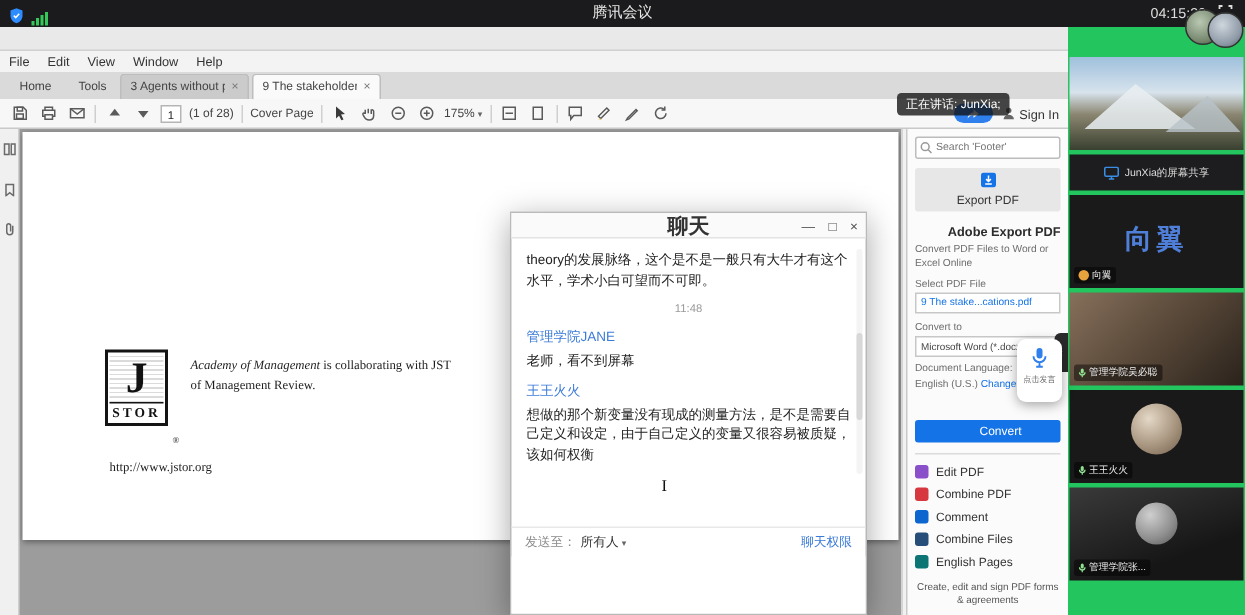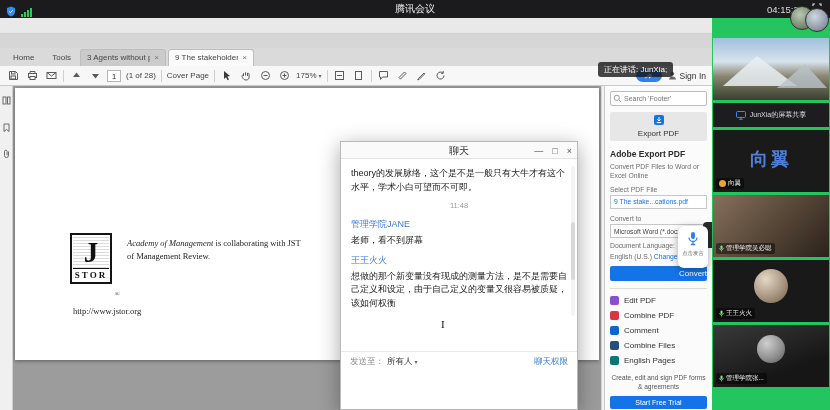--- a/index.html
+++ b/index.html
@@ -50,39 +50,39 @@
   .tri-up { position:absolute; top:4px; left:3px; width:0; height:0; border-left:3px solid transparent; border-right:3px solid transparent; border-bottom:4px solid #7a7a7a; }
   .tri-down { position:absolute; bottom:4px; left:3px; width:0; height:0; border-left:3px solid transparent; border-right:3px solid transparent; border-top:4px solid #7a7a7a; }
   .vthumb { position:absolute; top:12px; left:2px; width:7px; height:55px; background:#c2c2c2; border-radius:3px; }
 
   
   .toolspanel { position:absolute; right:0; top:0; bottom:0; width:108px; background:#fbfbfb; border-left:1px solid #c9c9c9; padding:5px 5px; font-size:8px; color:#333; overflow:hidden; }
   .searchwrap { position:relative; }
   .searchwrap input { width:100%; height:15px; border:1px solid #bcbcbc; border-radius:2px; font-size:7px; padding:0 2px 0 13px; color:#444; background:#fff; font-family:"Liberation Sans", sans-serif; }
   .search-icon-svg { position:absolute; left:3px; top:3px; }
   .exportrow { margin-top:6px; display:flex; align-items:center; gap:4px; background:#e7e7e7; border-radius:2px; padding:3px 4px;flex-direction:column; }
-  .tp-heading { margin-top:8px; font-size:8.5px; font-weight:bold; color:#2c2c2c; }
+  .tp-heading { margin-top:8px; font-size:8.5px; font-weight:bold; color:#2c2c2c;text-align:right; }
   .tp-sub { margin-top:3px; font-size:6.8px; color:#6e6e6e; line-height:1.35; }
   .tp-label { margin-top:6px; font-size:6.8px; color:#6e6e6e; }
   .tp-filebox { margin-top:2px; height:14px; border:1px solid #c7c7c7; background:#fff; font-size:6.8px; line-height:12px; color:#1473e6; padding:0 3px; white-space:nowrap; overflow:hidden; }
   .tp-select { margin-top:2px; height:14px; border:1px solid #c7c7c7; background:#fff; display:flex; align-items:center; justify-content:space-between; padding:0 3px; font-size:6.6px; color:#444; }
   .tp-lang { margin-top:4px; font-size:6.8px; color:#6e6e6e; }
   .tp-lang .chg { color:#1473e6; }
-  .btn-blue { margin-top:6px; height:15px; background:#1473e6; border-radius:2px; color:#fff; text-align:right; font-size:8px; line-height:15px;padding-left:43px; }
+  .btn-blue { margin-top:20px; height:15px; background:#1473e6; border-radius:2px; color:#fff; text-align:left; font-size:8px; line-height:15px;padding-left:43px; }
   .tp-divider { margin:7px 0 4px; height:1px; background:#dcdcdc; }
   .toolrow { display:flex; align-items:center; gap:5px; height:15px; }
   .toolsq { width:9px; height:9px; border-radius:2px; flex:none; }
   .tp-promo { margin-top:6px; font-size:6.6px; color:#555; text-align:center; line-height:1.35; }
   .btn-trial { margin-top:4px; height:13px; background:#1473e6; border-radius:2px; color:#fff; text-align:center; font-size:7px; line-height:13px; }
   .panel-collapse { position:absolute; left:-9px; bottom:28px; width:9px; height:22px; background:#e8e8e8; border:1px solid #c9c9c9; border-right:none; border-radius:4px 0 0 4px; font-size:6px; color:#666; display:flex; align-items:center; justify-content:center; }
 
   
   .chat { position:absolute; left:340px; top:141px; width:238px; height:269px; background:#fff; border:1px solid #b9b9b9; box-shadow:0 5px 20px rgba(0,0,0,.35); z-index:50; }
   .chat-titlebar { position:relative; height:17px; background:#fafafa; border-bottom:1px solid #e3e3e3; }
-  .chat-title { position:absolute; left:0; right:0; text-align:center; font-size:10px; color:#333; line-height:17px; }
+  .chat-title { position:absolute; left:0; right:0; text-align:center; font-size:14px; color:#333; line-height:17px;font-weight:bold; }
   .chat-controls { position:absolute; right:5px; top:0; height:17px; display:flex; align-items:center; gap:9px; font-size:9px; color:#555; }
   .chat-body { position:absolute; top:17px; left:0; right:0; height:192px; padding:6px 10px; font-size:9px; color:#222; line-height:1.5; overflow:hidden; }
   .chat-time { text-align:center; color:#9a9a9a; font-size:7.5px; margin:6px 0 2px; }
   .chat-sender { color:#3b7bd8; margin-top:7px; }
   .chat-msg { margin-top:2px; }
   .chat-scroll { position:absolute; right:2px; top:24px; width:4px; height:150px; background:#f4f4f4; border-radius:2px; }
   .chat-scroll i { position:absolute; top:56px; left:0; width:4px; height:58px; background:#d8d8d8; border-radius:2px; display:block; }
   .ibeam { position:absolute; left:100px; top:176px; font-family:"Liberation Serif", serif; font-size:11px; color:#111; }
   .chat-footer { position:absolute; top:209px; left:0; right:0; height:20px; border-top:1px solid #e8e8e8; display:flex; align-items:center; padding:0 9px; gap:3px; font-size:8.5px; }
   .sendto-label { color:#8a8a8a; }
@@ -148,20 +148,27 @@
             <path d="M1 3V1h2M7 1h2v2M9 7v2H7M3 9H1V7"></path>
           </svg>
       </span>
     </div>
   </div>
 
   <div class="acrobat">
 
     <div class="titlestrip"></div>
 
+    <div class="menubar">
+      <span>File</span>
+      <span>Edit</span>
+      <span>View</span>
+      <span>Window</span>
+      <span>Help</span>
+    </div>
 
     <div class="tabbar">
       <span class="tab-plain">Home</span>
       <span class="tab-plain">Tools</span>
       <span class="tab-doc">
         <span style="overflow:hidden;white-space:nowrap;">3 Agents without p...</span>
         <span class="tab-close">×</span>
       </span>
       <span class="tab-doc active">
         <span style="overflow:hidden;white-space:nowrap;">9 The stakeholder t...</span>

